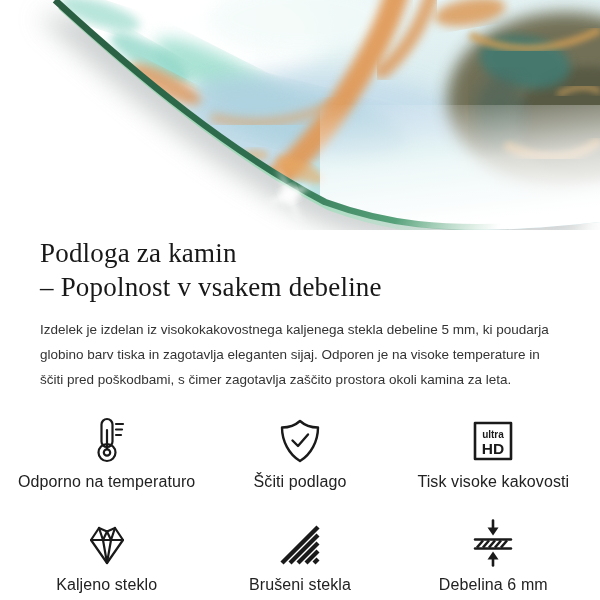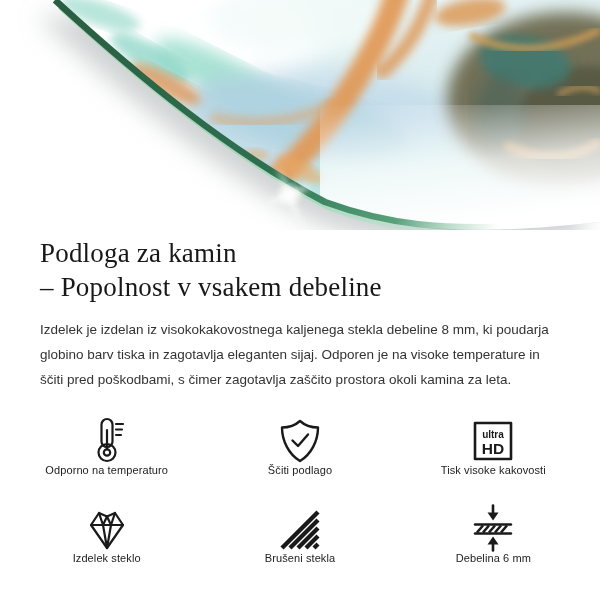--- a/index.html
+++ b/index.html
@@ -30,21 +30,21 @@
 
   
   .features{
     margin:22px 10px 0 10px;
     display:grid;grid-template-columns:repeat(3,1fr);
     row-gap:26px;
   }
   .feature{display:flex;flex-direction:column;align-items:center;}
   .feature .icon{height:50px;display:flex;align-items:flex-end;justify-content:center;}
   .feature .label{
-    font-size:11px;color:#222222;letter-spacing:.1px;
+    margin-top:9px;font-size:16px;color:#222222;letter-spacing:.1px;
     white-space:nowrap;
   }
   .icon svg{stroke:#1a1a1a;fill:none;stroke-width:2.2;stroke-linecap:round;stroke-linejoin:round;}
   .icon svg text{stroke:none;fill:#1a1a1a;font-family:"Liberation Sans",sans-serif;}
 </style>
 </head>
 <body>
 
 <div class="page">
 
@@ -136,21 +136,21 @@
         <path d="M 289,163 L 292,191 L 314,195 L 292,199 L 289,227 L 286,199 L 264,195 L 286,191 Z" fill="#ffffff" opacity="0.95" filter="url(#b3)"></path>
       </g>
     </svg>
   </div>
 
   <h1 class="heading" style="margin-top:6px;margin-bottom:0;">
     <span>Podloga za kamin</span><br>
     <span>– Popolnost v vsakem debeline</span>
   </h1>
 
-  <p class="description">Izdelek je izdelan iz visokokakovostnega kaljenega stekla debeline 8 mm, ki poudarja globino barv tiska in zagotavlja eleganten sijaj. Odporen je na visoke temperature in ščiti pred poškodbami, s čimer zagotavlja zaščito prostora okoli kamina za leta.</p>
+  <p class="description">Izdelek je izdelan iz visokokakovostnega kaljenega stekla debeline 5 mm, ki poudarja globino barv tiska in zagotavlja eleganten sijaj. Odporen je na visoke temperature in ščiti pred poškodbami, s čimer zagotavlja zaščito prostora okoli kamina za leta.</p>
 
   <div class="features">
 
     <div class="feature">
       <span class="icon">
         <svg width="44" height="48" viewBox="0 0 44 48">
           <rect x="16.5" y="3" width="11" height="28" rx="5.5"></rect>
           <circle cx="22" cy="36.5" r="8.5"></circle>
           <line x1="22" y1="14" x2="22" y2="33"></line>
           <circle cx="22" cy="36.5" r="3.2"></circle>
@@ -187,21 +187,21 @@
       <span class="icon">
         <svg width="44" height="46" viewBox="0 0 44 46">
           <path d="M 6,19 L 14,7 L 22,10.5 L 30,7 L 38,19 L 22,42 Z"></path>
           <line x1="6" y1="19" x2="38" y2="19"></line>
           <path d="M 14,7 L 18,19 L 22,42"></path>
           <path d="M 30,7 L 26,19 L 22,42"></path>
           <path d="M 22,10.5 L 18,19"></path>
           <path d="M 22,10.5 L 26,19"></path>
         </svg>
       </span>
-      <span class="label">Izdelek steklo</span>
+      <span class="label">Kaljeno steklo</span>
     </div>
 
     <div class="feature">
       <span class="icon">
         <svg width="46" height="46" viewBox="0 0 46 46" style="stroke-linecap:butt;">
           <line x1="5" y1="42" x2="41" y2="6" stroke-width="4.4"></line>
           <line x1="13" y1="42" x2="41" y2="14" stroke-width="4.2"></line>
           <line x1="21" y1="42" x2="41" y2="22" stroke-width="4.2"></line>
           <line x1="29" y1="42" x2="41" y2="30" stroke-width="4.2"></line>
           <line x1="37" y1="42" x2="41" y2="38" stroke-width="4.2"></line>

